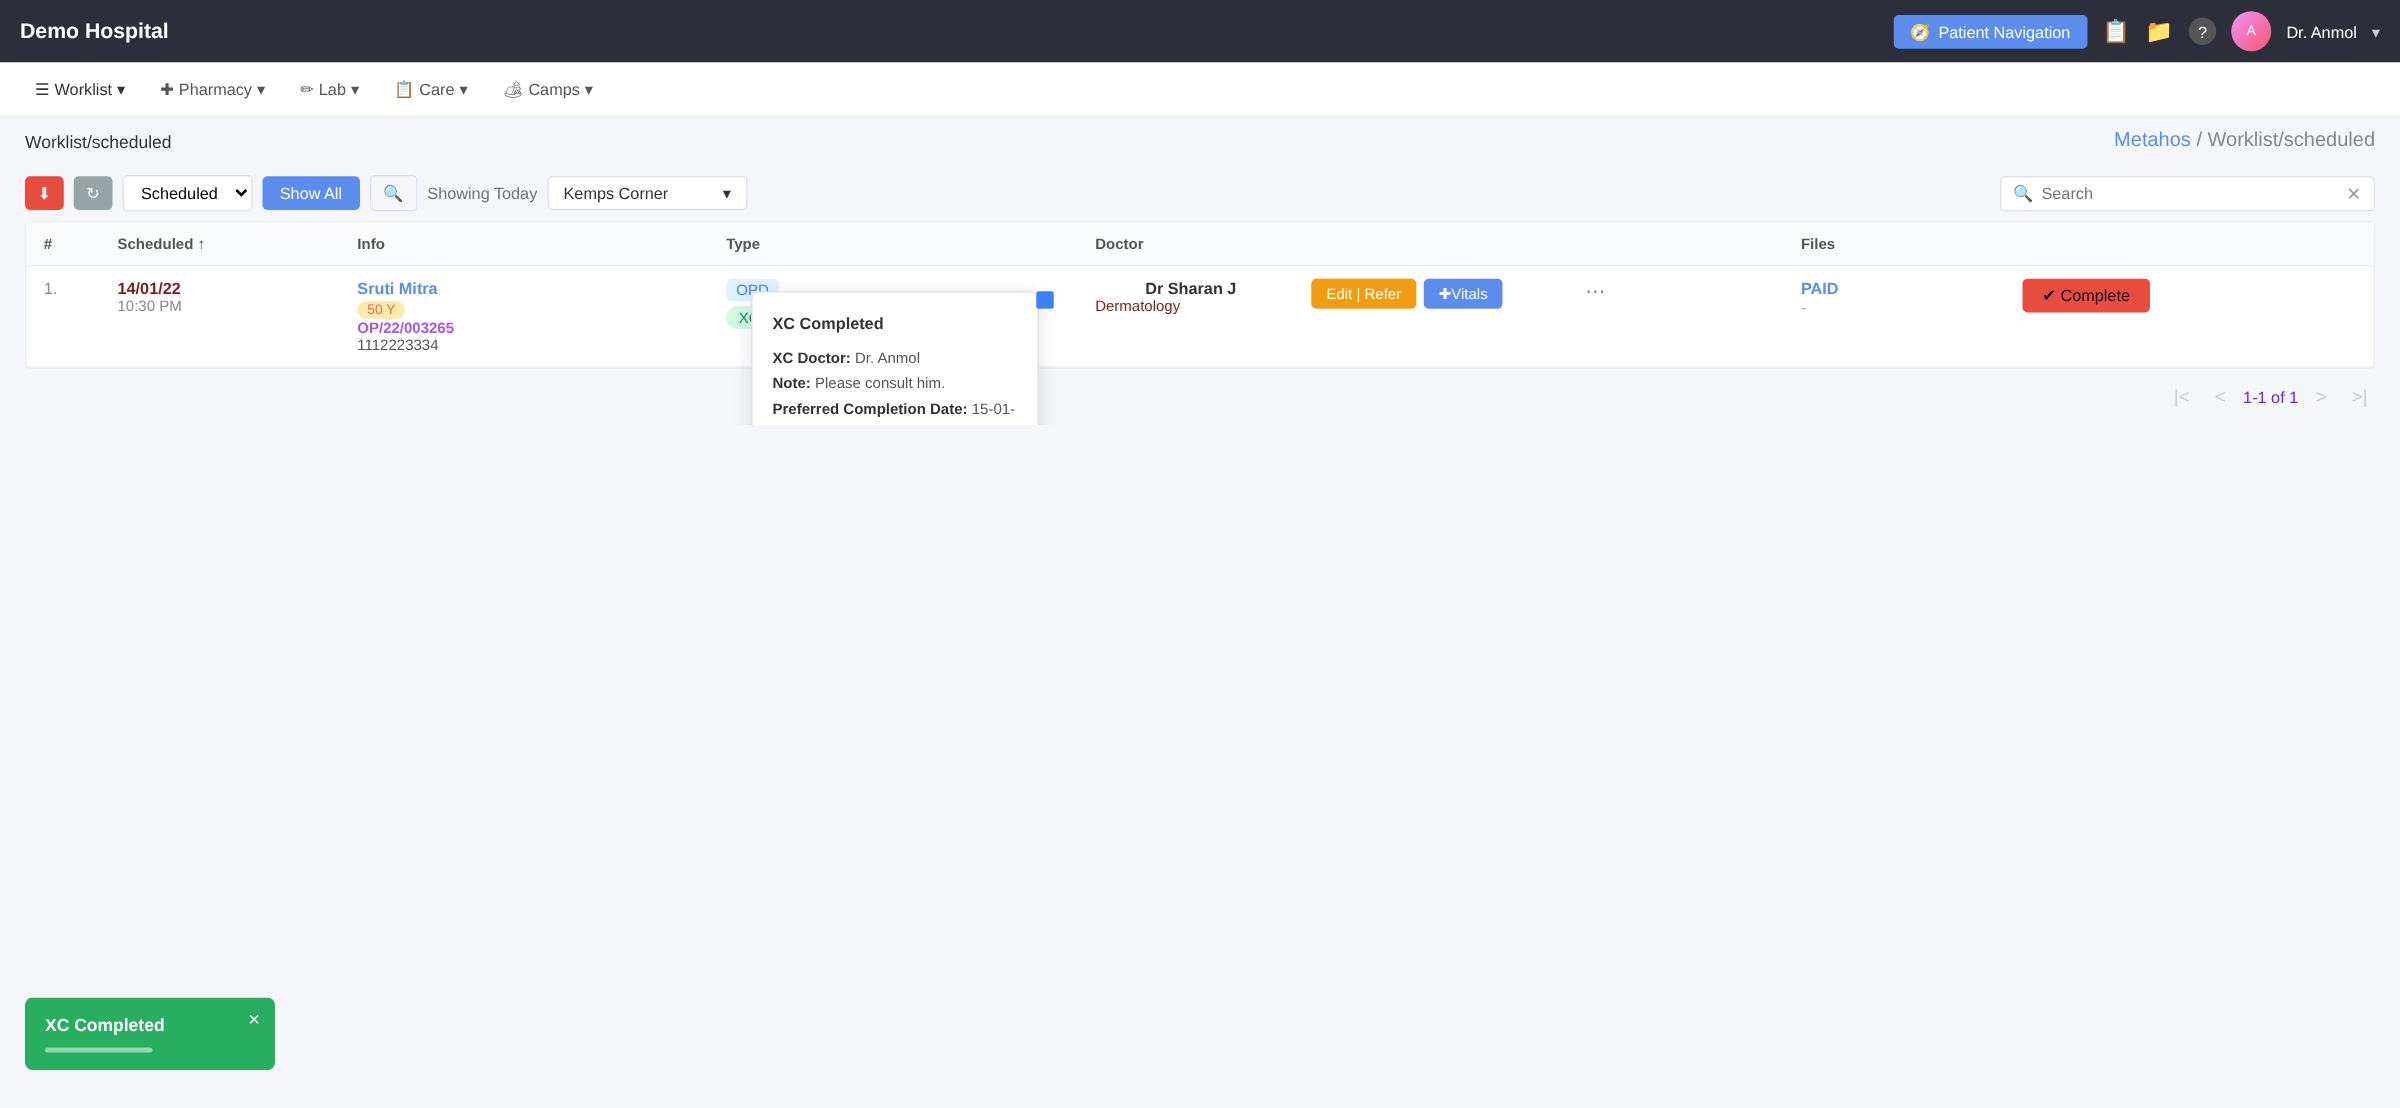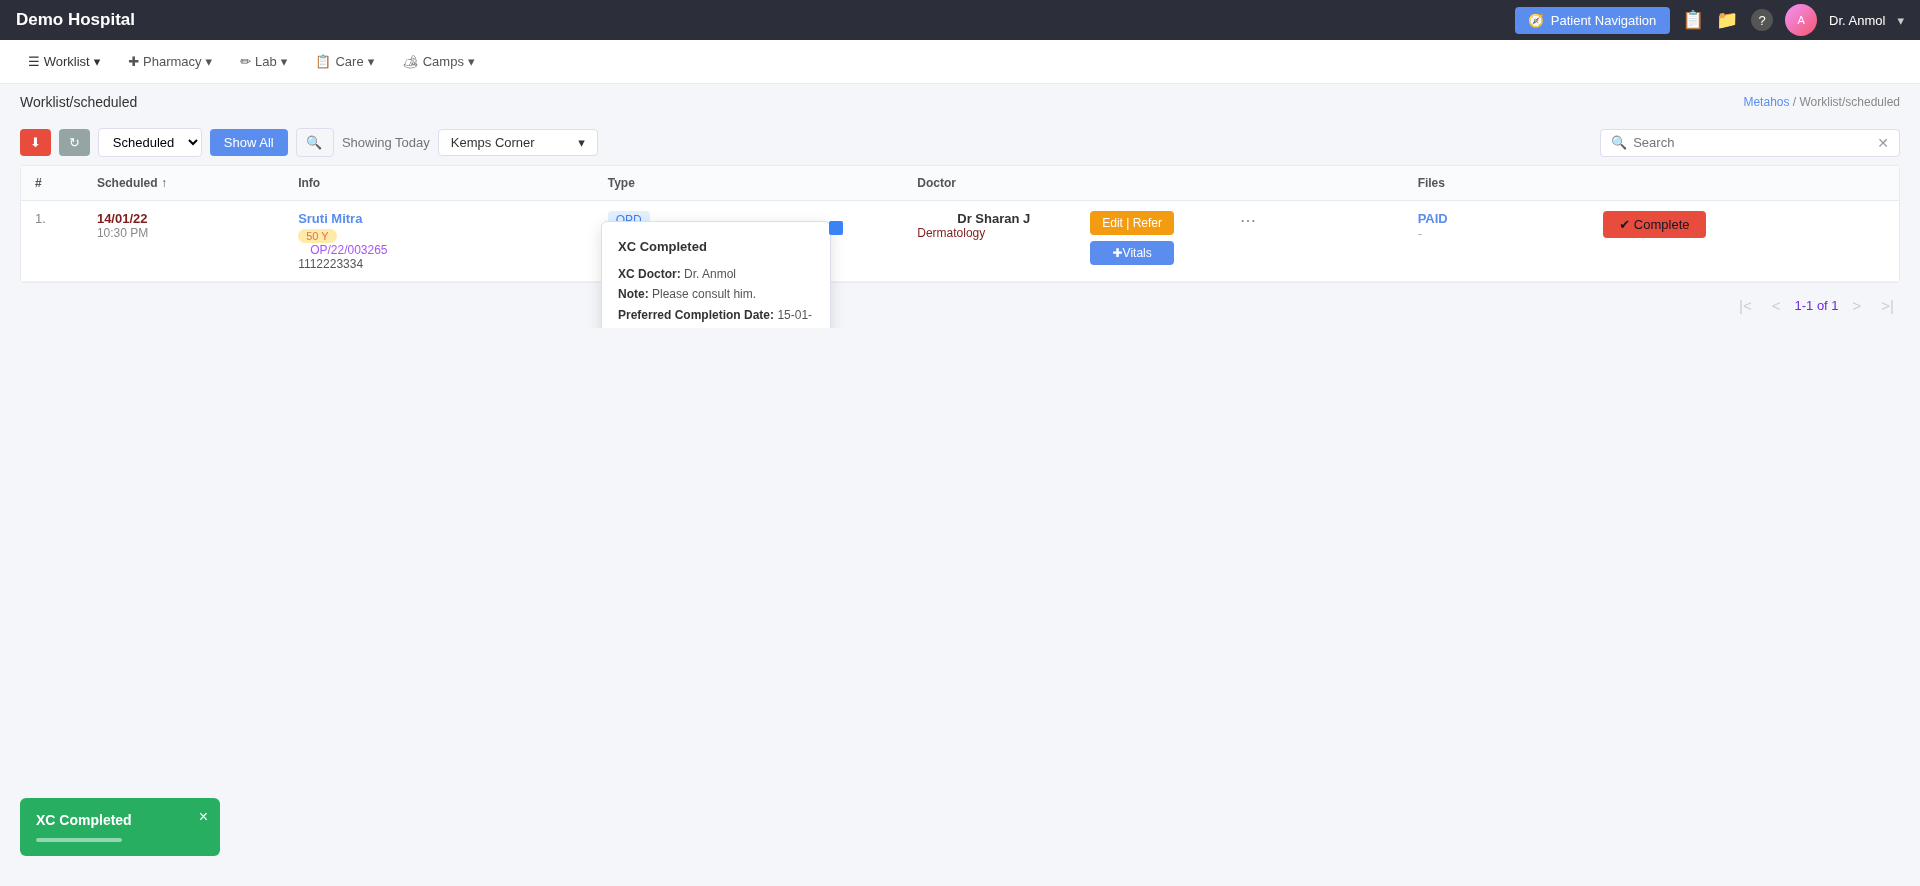--- a/index.html
+++ b/index.html
@@ -1,21 +1,21 @@
 <!DOCTYPE html>
 <html><head>
   <meta charset="utf-8">
   <style>
     * { box-sizing: border-box; margin: 0; padding: 0; }
     body { font-family: -apple-system, BlinkMacSystemFont, 'Segoe UI', sans-serif; font-size: 13px; background: #f5f6fa; color: #333; }
 
     
     .topnav {
       background: #2c2f3a;
-      height: 40px;
+      height: 50px;
       display: flex;
       align-items: center;
       padding: 0 16px;
       justify-content: space-between;
     }
     .topnav-left { color: #fff; font-size: 17px; font-weight: 600; }
     .topnav-right { display: flex; align-items: center; gap: 12px; }
     .patient-nav-btn {
       background: #5b8dee;
       color: #fff;
@@ -60,21 +60,21 @@
 
     
     .breadcrumb-bar {
       padding: 10px 20px;
       display: flex;
       justify-content: space-between;
       align-items: center;
       background: #f5f6fa;
     }
     .breadcrumb-title { font-size: 14px; color: #333; font-weight: 500; }
-    .breadcrumb-right { font-size: 12px; color: #888; margin-left: 16px; }
+    .breadcrumb-right { font-size: 16px; color: #888; margin-left: 16px; }
     .breadcrumb-right span { color: #888; }
     .breadcrumb-right a { color: #5b8dee; text-decoration: none; }
 
     
     .toolbar {
       padding: 8px 20px;
       display: flex;
       align-items: center;
       gap: 8px;
       background: #f5f6fa;
@@ -127,21 +127,21 @@
     tbody td {
       padding: 10px 14px;
       border-bottom: 1px solid #f0f2f5;
       vertical-align: top;
     }
     .row-num { color: #888; }
     .date-time .date { font-weight: 600; color: #7f1d1d; }
     .date-time .time { color: #888; font-size: 12px; }
     .patient-name { color: #5b8dee; font-weight: 600; cursor: pointer; }
     .age-badge { display: inline-block; background: #ffeaa7; color: #e17055; border-radius: 10px; padding: 1px 8px; font-size: 11px; margin-top: 3px; }
-    .op-id { color: #a855f7; font-weight: 400; cursor: pointer; font-size: 12px; margin-left: 12px; }
+    .op-id { color: #a855f7; font-weight: 700; cursor: pointer; font-size: 12px; }
     .phone { color: #555; font-size: 12px; }
     .opd-badge { display: inline-block; background: #e3f0ff; color: #3b82f6; border-radius: 4px; padding: 2px 8px; font-size: 12px; margin-bottom: 4px; }
     .xc-completed-badge { display: inline-block; background: #d1fae5; color: #059669; border-radius: 10px; padding: 2px 10px; font-size: 12px; }
     .paid-label { color: #5b8dee; font-weight: 600; }
     .dash { color: #aaa; }
 
     
     .xc-popup {
       position: absolute;
       top: 55px;
@@ -170,21 +170,21 @@
       border-radius: 2px;
       z-index: 101;
     }
 
     
     .doctor-cell { display: flex; flex-direction: column; gap: 4px; }
     .doctor-name-text { font-weight: 600; color: #333; }
     .speciality-text { color: #7f1d1d; font-size: 12px; }
 
     
-    .action-buttons { display: flex; flex-direction: column; gap: 6px; }
+    .action-buttons { display: flex; gap: 6px; }
     .btn-edit-refer { background: #f39c12; color: #fff; border: none; border-radius: 4px; padding: 5px 12px; cursor: pointer; font-size: 12px; }
     .btn-vitals { background: #5b8dee; color: #fff; border: none; border-radius: 4px; padding: 5px 12px; cursor: pointer; font-size: 12px; }
     .three-dots { color: #888; cursor: pointer; font-size: 16px; padding: 0 6px; }
 
     
     .btn-complete { background: #e74c3c; color: #0f172a; border: none; border-radius: 4px; padding: 6px 16px; cursor: pointer; font-size: 13px; font-weight: 500; }
 
     
     .toast {
       position: fixed;

